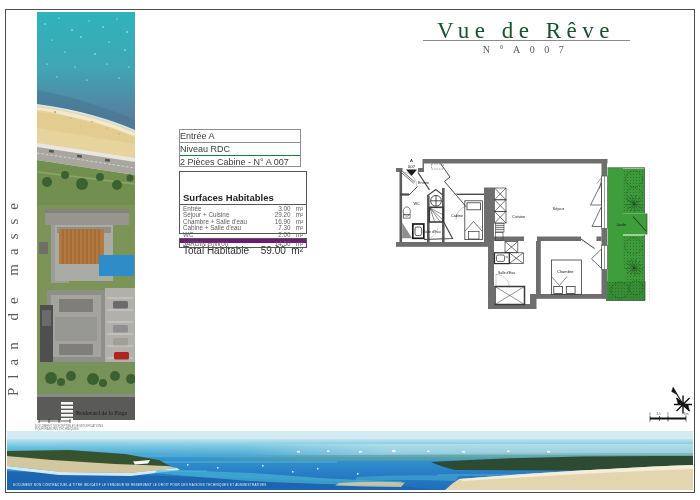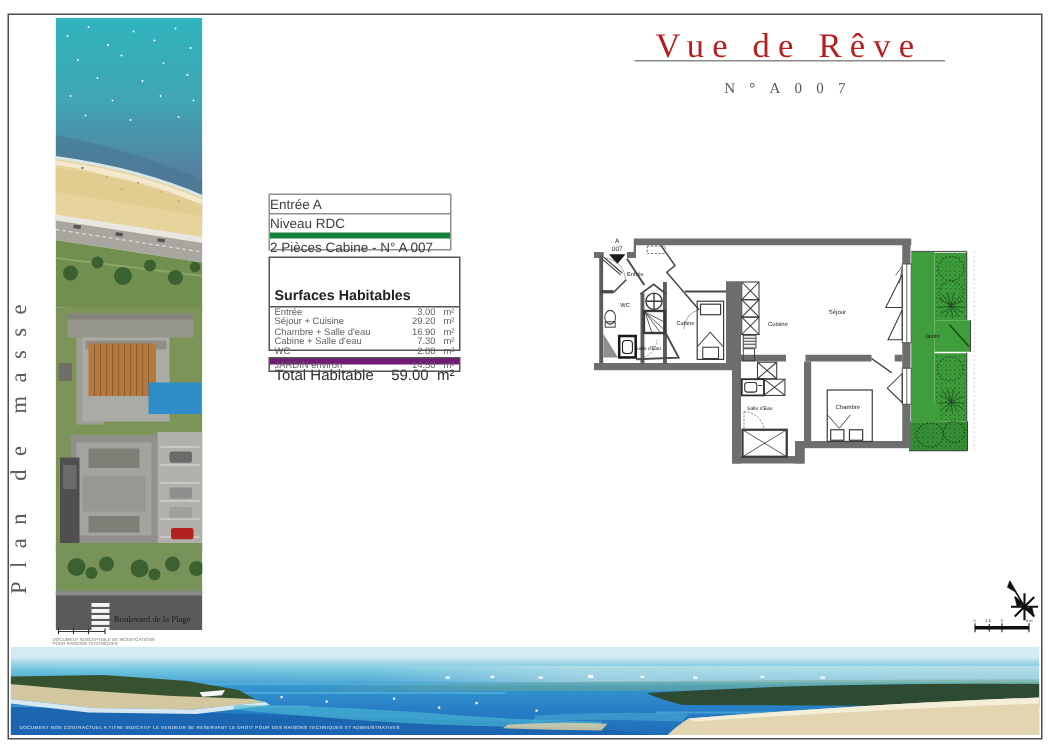--- a/index.html
+++ b/index.html
@@ -149,32 +149,32 @@
 
   <text x="39" y="402.5" font-family="Liberation Serif,serif" font-size="5.8" fill="#1c1c1c">Boulevard de la Plage</text>
 
   <g stroke="#333" stroke-width="0.8">
     <path d="M2,409 H33 M2,407 V411 M12,407 V411 M22,407 V411 M33,407 V411"></path>
   </g>
 </svg>
 </div>
 
 <div class="abs" style="left:420px;top:18px;width:212px;text-align:center;font-family:'Liberation Serif',serif;
-     font-size:23px;letter-spacing:5.5px;color:#b91c1c;white-space:nowrap;">Vue de Rêve</div>
+     font-size:23px;letter-spacing:5.5px;color:#14532d;white-space:nowrap;">Vue de Rêve</div>
 
 <div class="abs" style="left:423px;top:40px;width:207px;height:1px;background:#8a8a8a;"></div>
 
 <div class="abs" style="left:420px;top:44px;width:210px;text-align:center;font-family:'Liberation Serif',serif;
-     font-size:10px;letter-spacing:3.5px;color:#55555a;margin-top:10px;">N&nbsp;°&nbsp;A&nbsp;0&nbsp;0&nbsp;7</div>
+     font-size:10px;letter-spacing:3.5px;color:#55555a;">N&nbsp;°&nbsp;A&nbsp;0&nbsp;0&nbsp;7</div>
 
 <div class="abs" style="left:179px;top:129px;width:120px;height:36px;border:1px solid #8f8f8f;font-size:9px;color:#3c3c3c;text-align:left;">
 
   <div style="height:11px;border-bottom:1px solid #8f8f8f;padding-top:1px;">Entrée A</div>
 
-  <div style="height:11px;border-bottom:4px solid #15803d;padding-top:1px;">Niveau RDC</div>
+  <div style="height:11px;border-bottom:1px solid #15803d;padding-top:1px;">Niveau RDC</div>
 
   <div style="height:10px;padding-top:1px;">2 Pièces Cabine - N° A 007</div>
 </div>
 
 <div class="abs" style="left:179px;top:171px;width:126px;height:61px;border:1px solid #555;">
 
   <div style="height:12px;border-bottom:1px solid #555;font-weight:bold;font-size:9.5px;color:#222;padding:1.5px 0 0 3px;margin-top:18px;">Surfaces Habitables</div>
 
   <div style="font-size:6.3px;color:#5f5f5f;padding:1px 3px 0 3px;line-height:6.55px;">
     <div><span>Entrée</span><span style="float:right">3.00&nbsp;&nbsp;&nbsp;m²</span></div>

